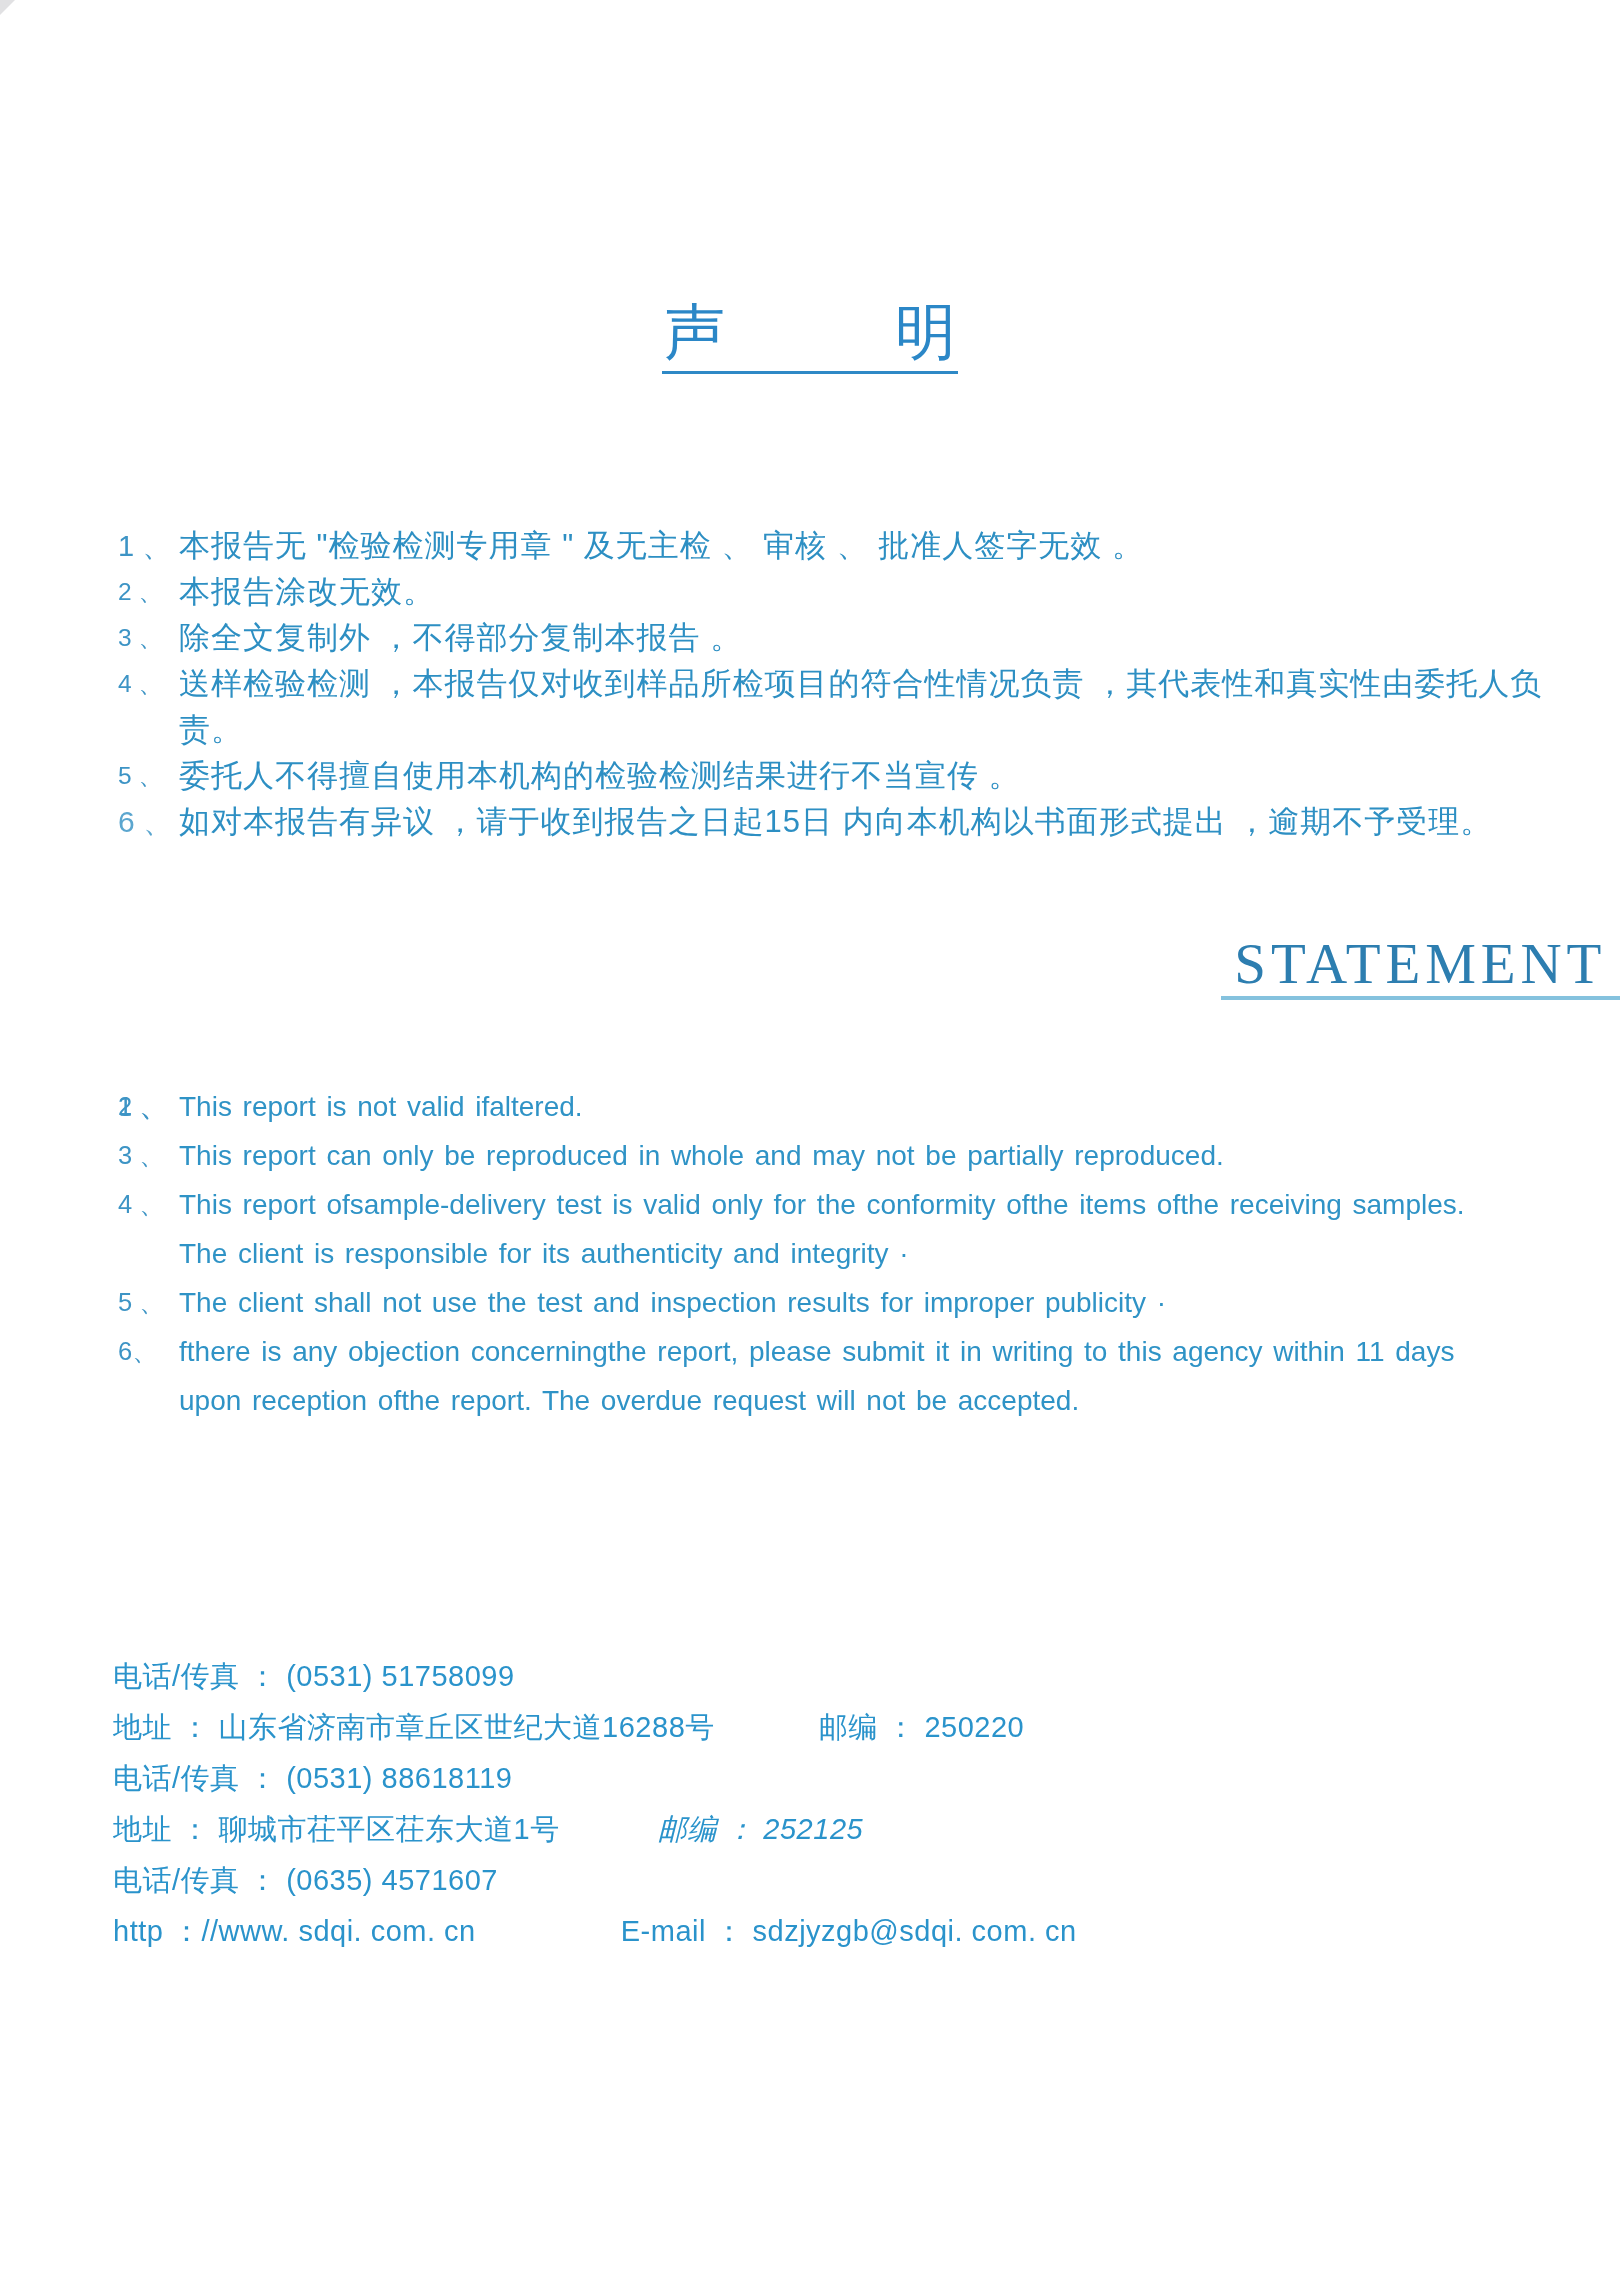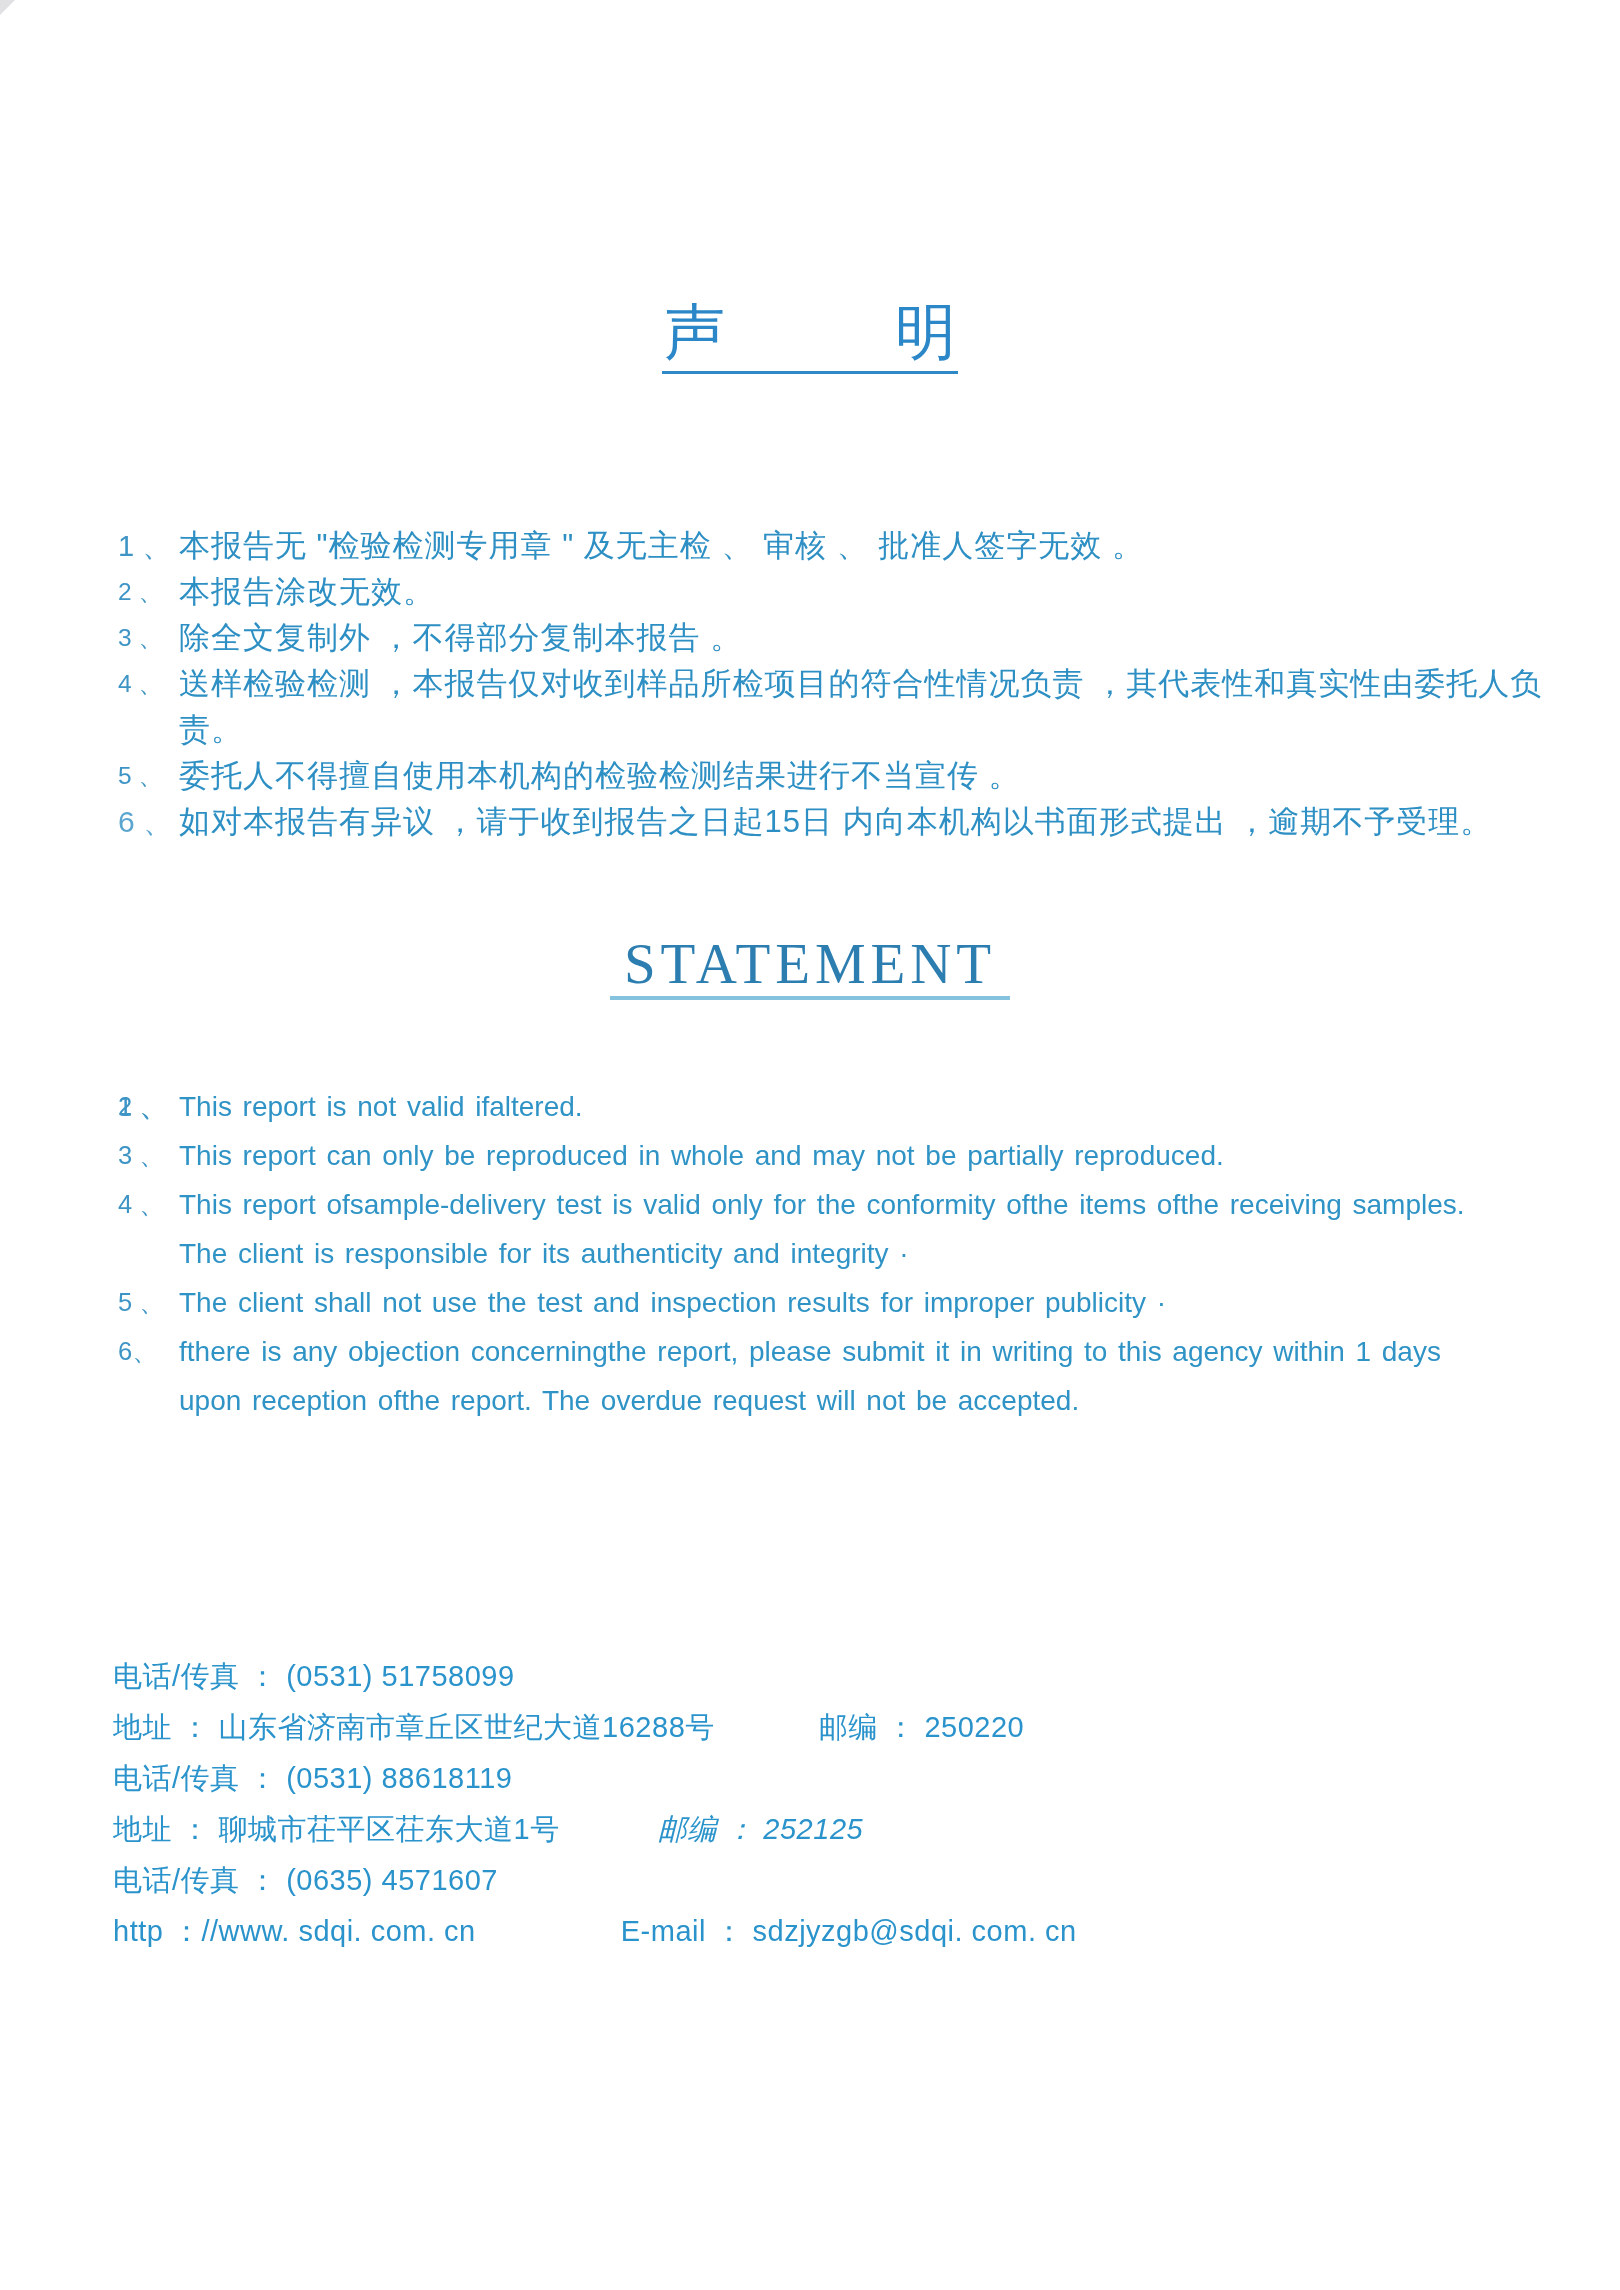--- a/index.html
+++ b/index.html
@@ -31,21 +31,21 @@
   .cn-list{position:absolute;top:523px;left:118px;right:59px;color:#2d8fc3;}
   .cn-item{position:relative;padding-left:61px;}
   .cn-item .num{
     position:absolute;left:0;top:0;
     font-size:24.5px;line-height:46px;color:#3d94c5;
   }
   .cn-item.big-num .num{font-size:29px;}
   .cn-item.light-num .num{color:#5ba6cf;font-size:30px;}
   .cn-line{font-size:31px;line-height:46px;white-space:nowrap;letter-spacing:1px;}
   
-  .en-title-wrap{position:absolute;top:933px;left:0;right:0;display:flex;justify-content:center;}
+  .en-title-wrap{position:absolute;top:933px;left:0;right:0;display:flex;justify-content:flex-end;}
   .en-title{
     font-family:"Liberation Serif","DejaVu Serif",serif;
     font-size:57px;line-height:61px;
     letter-spacing:4.9px;
     color:#2d7eb0;
     padding:0 13.7px 2px 13.7px;
     border-bottom:4.9px solid #85c2de;
   }
   
   .en-list{position:absolute;top:1082px;left:118px;right:39px;color:#2f93c6;}
@@ -128,21 +128,21 @@
       <span class="num">4 、</span>
       <div class="en-line">This report ofsample-delivery test is valid only for the conformity ofthe items ofthe receiving samples.</div>
       <div class="en-line">The client is responsible for its authenticity and integrity ·</div>
     </div>
     <div class="en-item">
       <span class="num">5 、</span>
       <div class="en-line">The client shall not use the test and inspection results for improper publicity ·</div>
     </div>
     <div class="en-item">
       <span class="num">6、</span>
-      <div class="en-line">fthere is any objection concerningthe report, please submit it in writing to this agency within 1 days</div>
+      <div class="en-line">fthere is any objection concerningthe report, please submit it in writing to this agency within 11 days</div>
       <div class="en-line">upon reception ofthe report. The overdue request will not be accepted.</div>
     </div>
   </div>
 
   <div class="contacts">
     <div class="c-row">
       <span>电话/传真 ：   (0531)  51758099</span>
     </div>
     <div class="c-row">
       <span>地址 ： 山东省济南市章丘区世纪大道16288号</span><span class="right g2">邮编 ： 250220</span>

